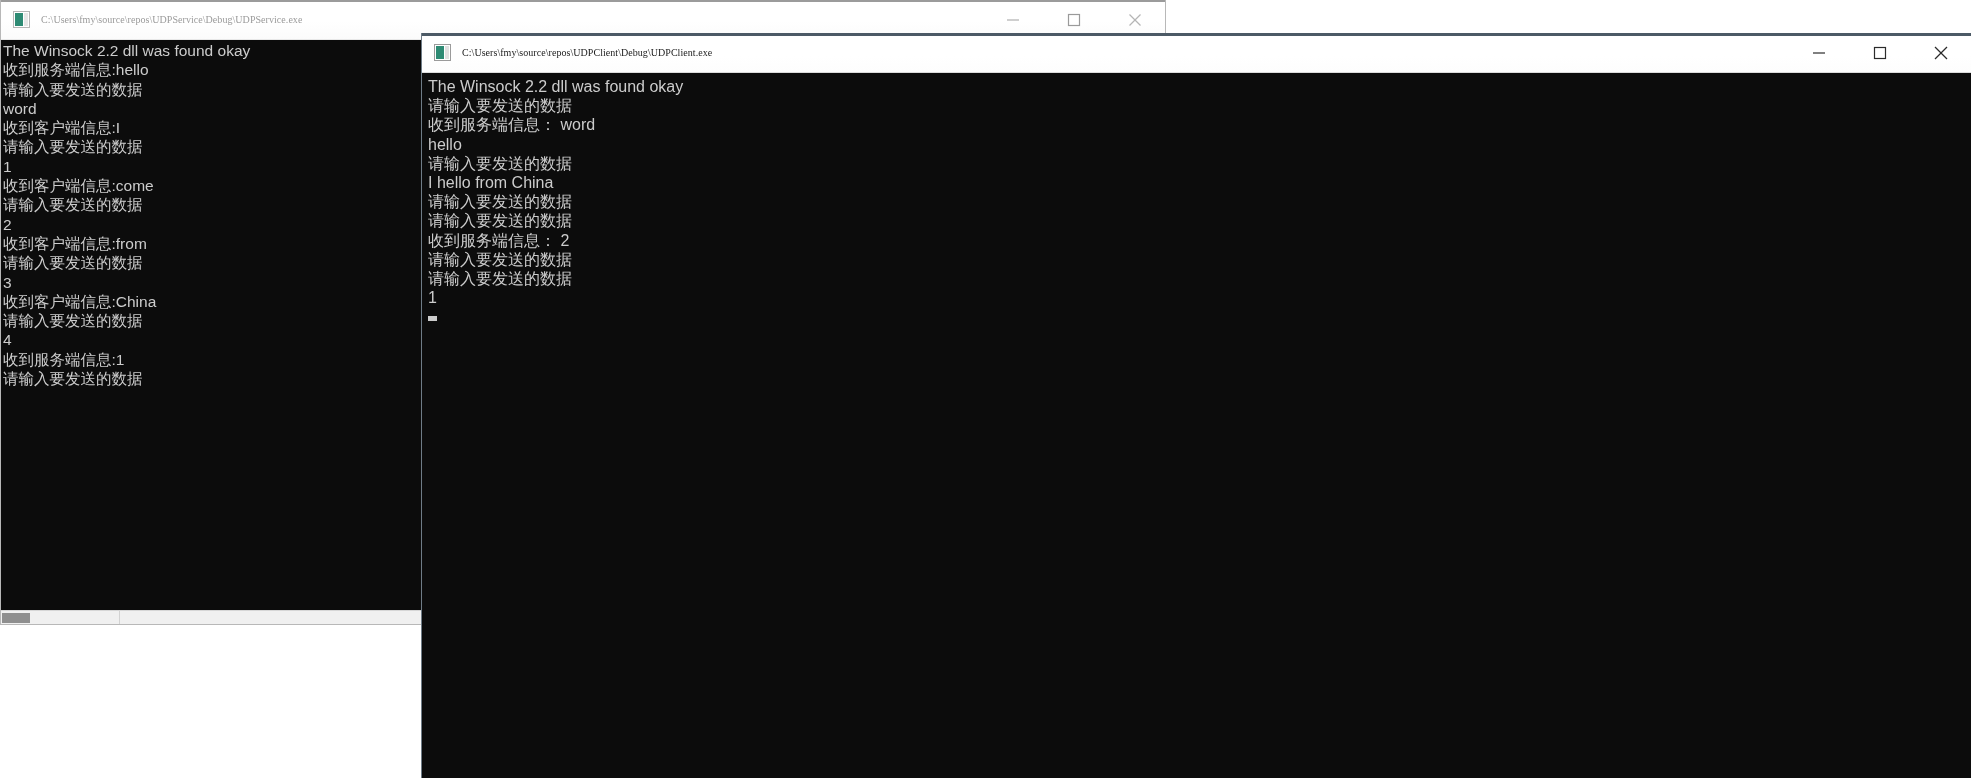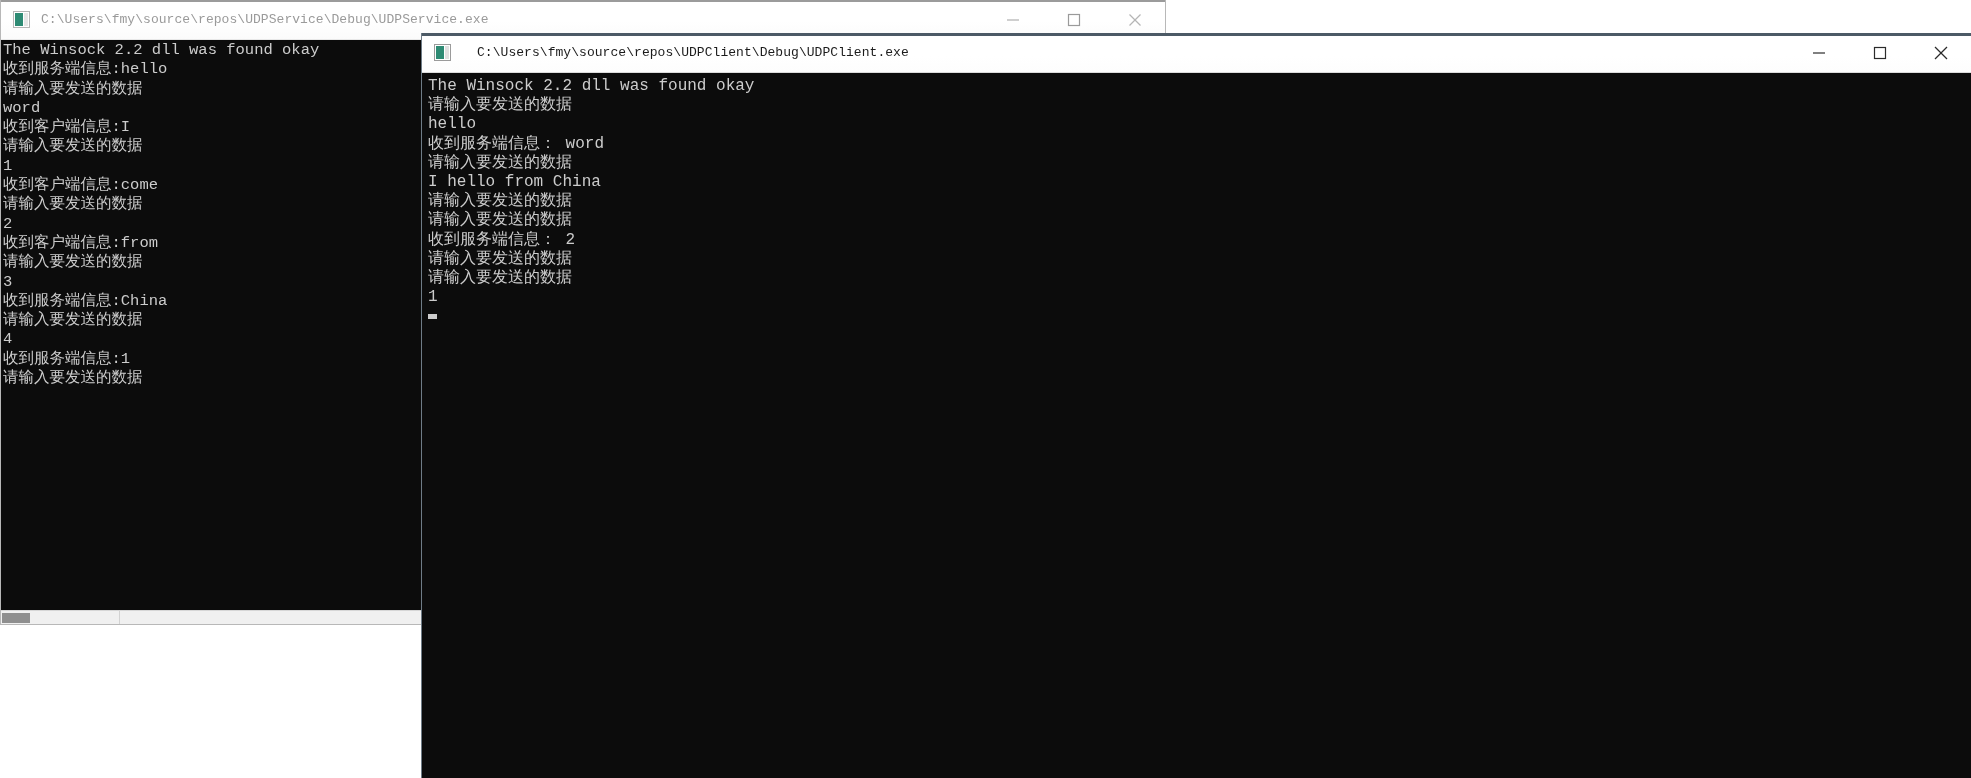--- a/index.html
+++ b/index.html
@@ -41,22 +41,22 @@
   .titlebar-icon {
     width: 17px;
     height: 17px;
     margin-left: 12px;
     margin-right: 11px;
     flex: 0 0 auto;
     display: block;
   }
 
   .titlebar-text {
-    font-family: Liberation Mono, monospace;
-    font-size: 13px;
+    font-family: Liberation Serif, serif;
+    font-size: 10px;
     letter-spacing: 0.05px;
     white-space: nowrap;
     flex: 0 1 auto;
     overflow: hidden;
   }
 
   .win-controls {
     margin-left: auto;
     display: flex;
     align-items: stretch;
@@ -104,21 +104,21 @@
     border: 1px solid #6f7c87;
     border-top: none;
     border-right: none;
     border-bottom: none;
     z-index: 5;
   }
   #window-client .titlebar {
     border-bottom: 1px solid #dcdcdc;
     background: linear-gradient(to bottom, #ffffff 0%, #ffffff 60%, #fdfdfd 100%);
   }
-  #window-client .titlebar-text { color: #1b1b1b; margin-left: 15px; }
+  #window-client .titlebar-text { color: #1b1b1b; }
   #window-client .title-top-edge {
     position: absolute;
     left: 0; right: 0; top: 0;
     height: 3px;
     background: #4c5a66;
   }
 
   
   .console-body {
     position: relative;
@@ -133,21 +133,21 @@
     position: absolute;
     left: 0;
     top: 0;
     padding-left: 2px;
     padding-top: 1px;
   }
 
   #window-client .console-lines { padding-left: 6px; padding-top: 4px; }
 
   .cline {
-    font-family: Liberation Mono, monospace;
+    font-family: Liberation Sans, sans-serif;
     color: #cccccc;
     white-space: pre;
     line-height: 19.3px;
     height: 19.3px;
     font-size: 15.5px;
     letter-spacing: 0px;
   }
 
   #window-client .cline {
     line-height: 19.2px;
@@ -241,21 +241,21 @@
           <div class="cline">word</div>
           <div class="cline">收到客户端信息:I</div>
           <div class="cline">请输入要发送的数据</div>
           <div class="cline">1</div>
           <div class="cline">收到客户端信息:come</div>
           <div class="cline">请输入要发送的数据</div>
           <div class="cline">2</div>
           <div class="cline">收到客户端信息:from</div>
           <div class="cline">请输入要发送的数据</div>
           <div class="cline">3</div>
-          <div class="cline">收到服务端信息:China</div>
+          <div class="cline">收到客户端信息:China</div>
           <div class="cline">请输入要发送的数据</div>
           <div class="cline">4</div>
           <div class="cline">收到服务端信息:1</div>
           <div class="cline">请输入要发送的数据</div>
         </div>
       <div class="bottom-strip">
         <div class="bottom-strip-sep"></div>
       </div>
       <div class="scroll-nub"></div>
     </div>
@@ -291,22 +291,22 @@
             <line x1="18" y1="6" x2="6" y2="18" stroke="#2b2b2b" stroke-width="1.3"></line>
           </svg>
         </div>
       </div>
     </div>
 
     <div class="console-body">
       <div class="console-lines" id="client-lines">
           <div class="cline">The Winsock 2.2 dll was found okay</div>
           <div class="cline">请输入要发送的数据</div>
+          <div class="cline">收到服务端信息： word</div>
           <div class="cline">hello</div>
-          <div class="cline">收到服务端信息： word</div>
           <div class="cline">请输入要发送的数据</div>
           <div class="cline">I hello from China</div>
           <div class="cline">请输入要发送的数据</div>
           <div class="cline">请输入要发送的数据</div>
           <div class="cline">收到服务端信息： 2</div>
           <div class="cline">请输入要发送的数据</div>
           <div class="cline">请输入要发送的数据</div>
           <div class="cline">1</div>
           <div class="cline"><span class="cursor-block"></span></div>
         </div>

